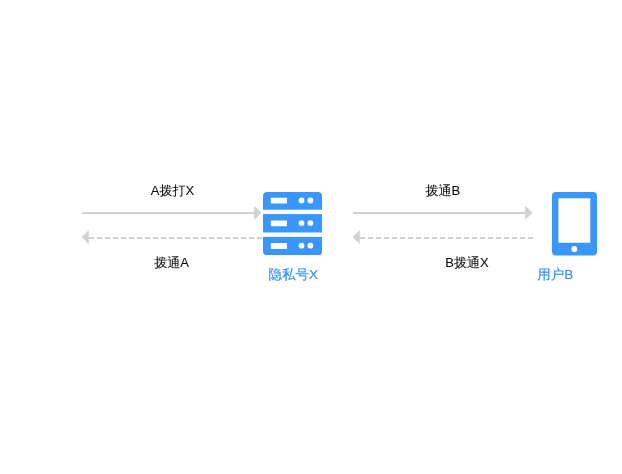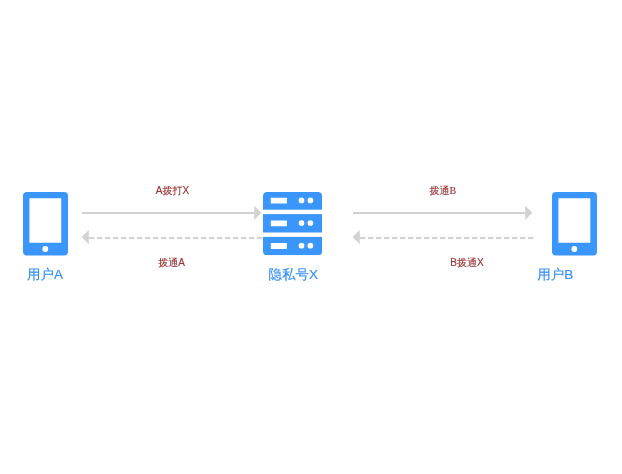--- a/index.html
+++ b/index.html
@@ -33,23 +33,23 @@
     line-height: 16px;
     color: #358ff5;
     -webkit-text-stroke: 0.18px #358ff5;
     white-space: nowrap;
     text-align: center;
   }
 
   
   .arrow-label {
     position: absolute;
-    font-size: 10px;
+    font-size: 13px;
     line-height: 15px;
-    color: #b91c1c;
+    color: #000000;
     -webkit-text-stroke: 0.14px #606266;
     white-space: nowrap;
     text-align: center;
   }
 
   
   .node { position: absolute; }
   .node-a      { left: 22.6px;  top: 192px; width: 45px; }
   .node-server { left: 263px; top: 192.4px; width: 59.1px; }
   .node-b      { left: 516px; top: 192px; width: 45px; padding-left: 36px; }
@@ -76,36 +76,28 @@
     stroke: #d0d0d0;
     stroke-width: 2;
     fill: none;
   }
   .arrow-line.dashed { stroke-dasharray: 5.2 2.8; }
   .arrow-head { fill: #d2d2d2; }
 
   
   .lbl-a-dials-x { left: 172.5px; top: 182.6px; transform: translateX(-50%); }
   .lbl-dial-a    { left: 171.5px; top: 254.6px; transform: translateX(-50%); text-align: right; }
-  .lbl-dial-b    { left: 442.8px; top: 182.6px; transform: translateX(-50%); font-family: Liberation Serif, serif; }
+  .lbl-dial-b    { left: 442.8px; top: 182.6px; transform: translateX(-50%); }
   .lbl-b-dials-x { left: 467px; top: 254.6px; transform: translateX(-50%); }
 </style>
 </head>
 <body>
 
 <div id="stage">
 
-  <div class="node node-a">
-    <svg class="phone-icon" width="45" height="63.6" viewBox="0 0 45 63.6">
-      <path class="phone-body" d="M4,0 H41 A4,4 0 0 1 45,4 V59.6 A4,4 0 0 1 41,63.6 H4 A4,4 0 0 1 0,59.6 V4 A4,4 0 0 1 4,0 Z"></path>
-      <rect class="phone-screen" x="6.4" y="6.3" width="31.9" height="44.5" rx="0.5"></rect>
-      <circle class="phone-home" cx="22.3" cy="57" r="2.9"></circle>
-    </svg>
-    <div class="node-label">用户A</div>
-  </div>
 
   <div class="node node-server">
     <svg class="server-icon" width="59.1" height="63.3" viewBox="0 0 59.1 63.3">
       <defs>
         <clipPath id="serverClip">
           <rect x="0" y="0" width="59.1" height="63.3" rx="3.6" ry="3.6"></rect>
         </clipPath>
       </defs>
       <g clip-path="url(#serverClip)">
         <rect class="server-chassis" x="0" y="0" width="59.1" height="63.3" rx="3.6" ry="3.6"></rect>

